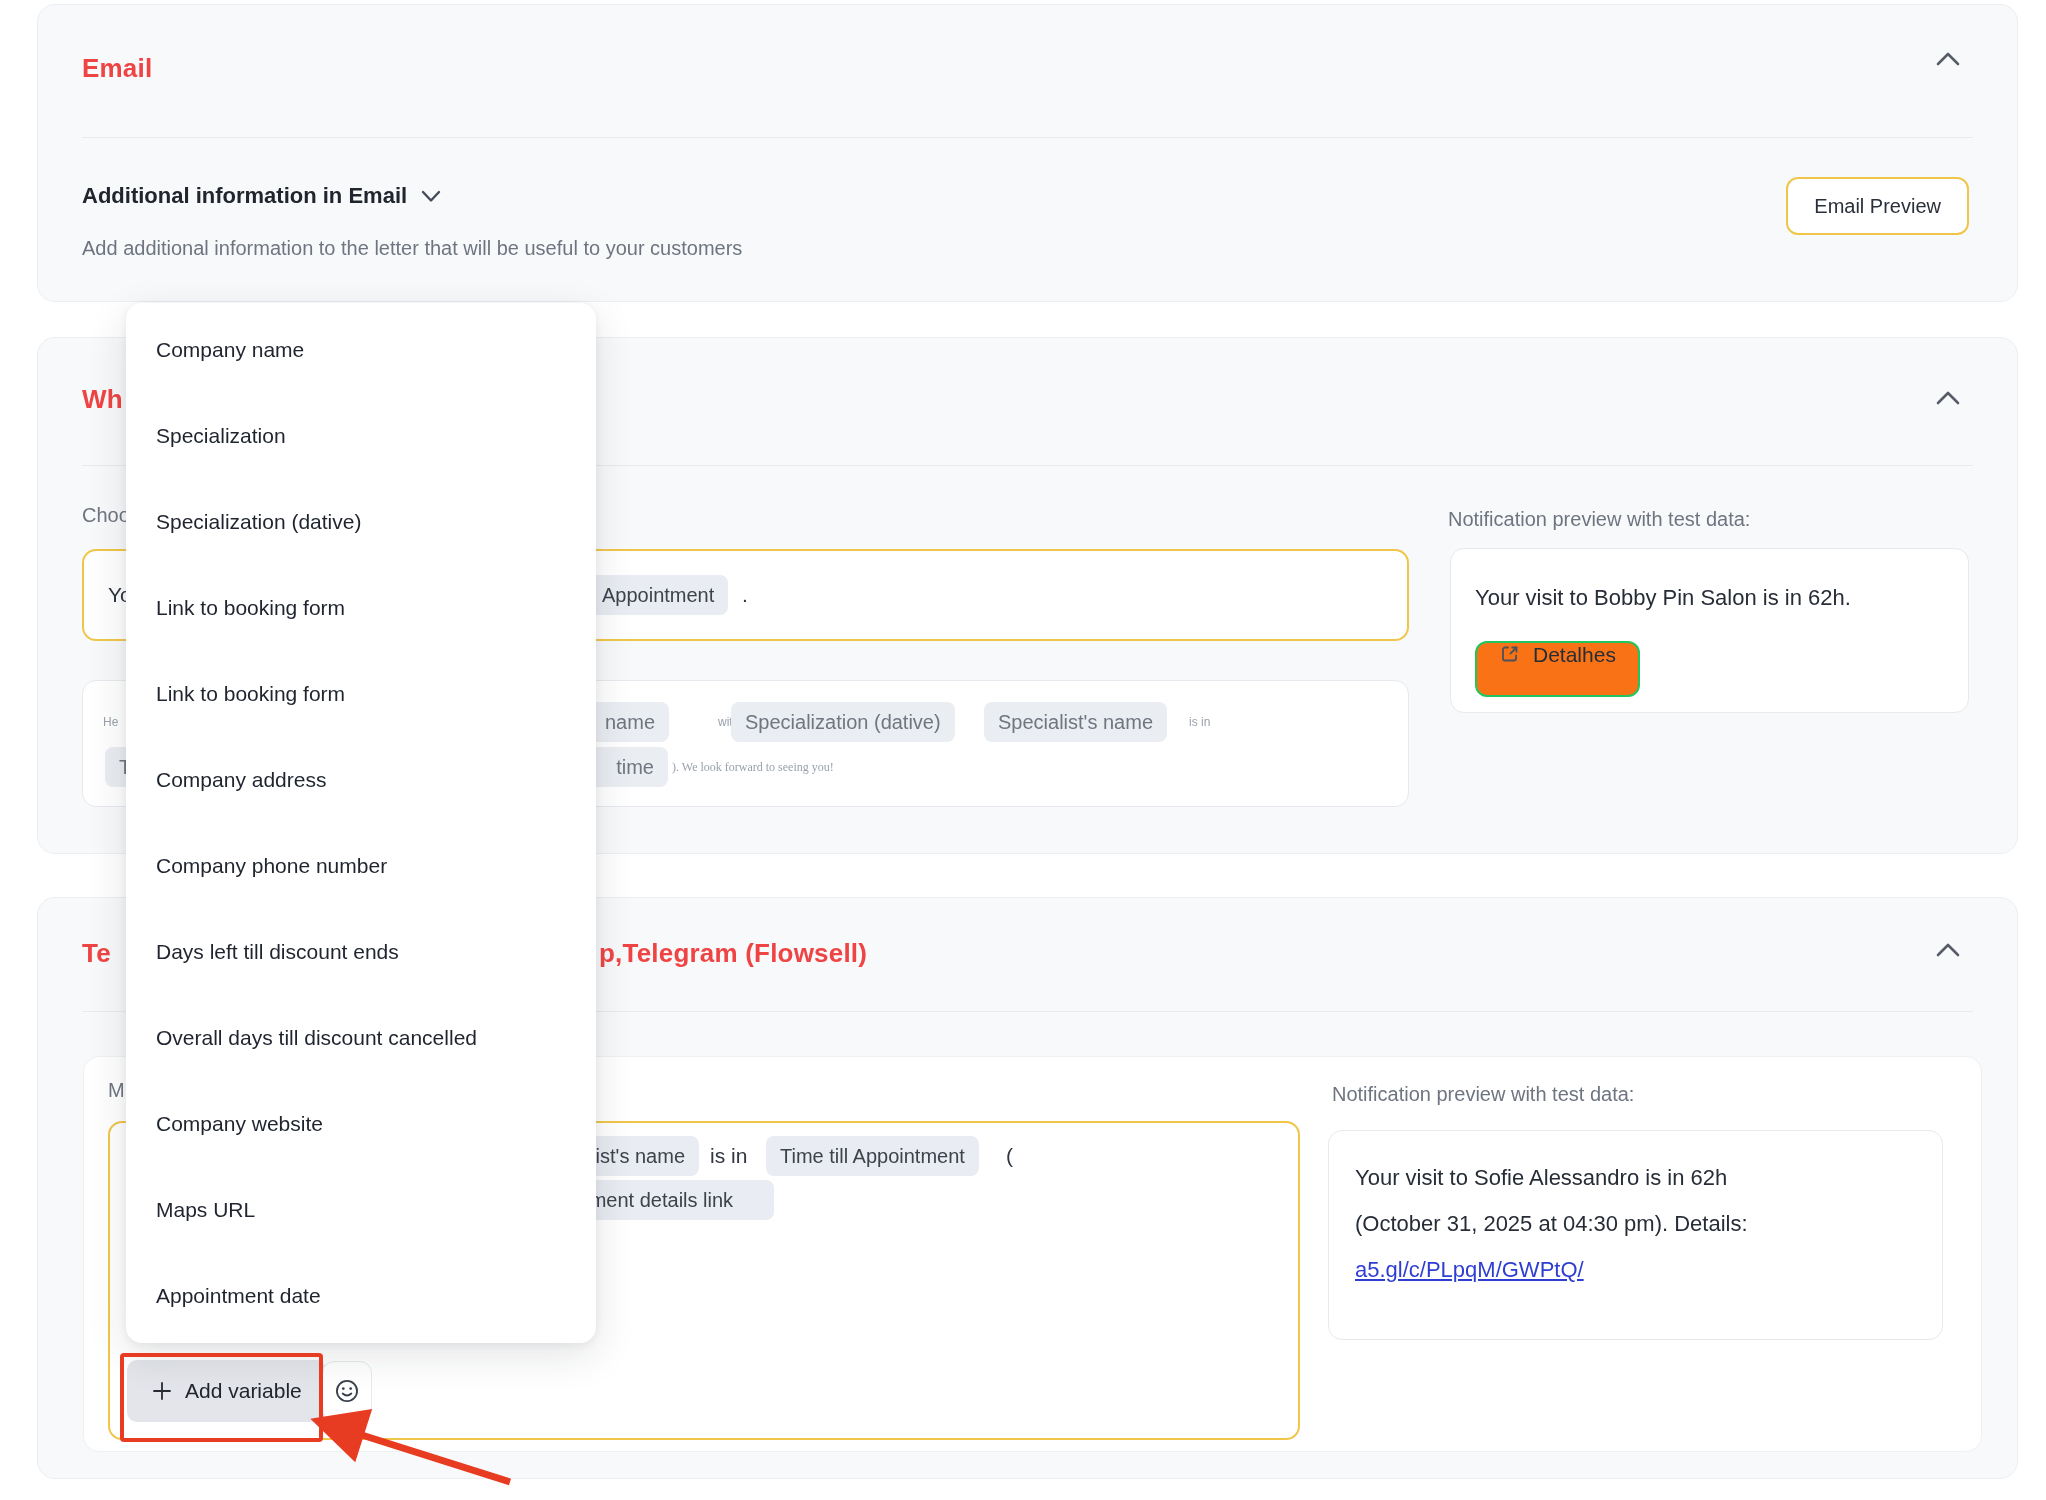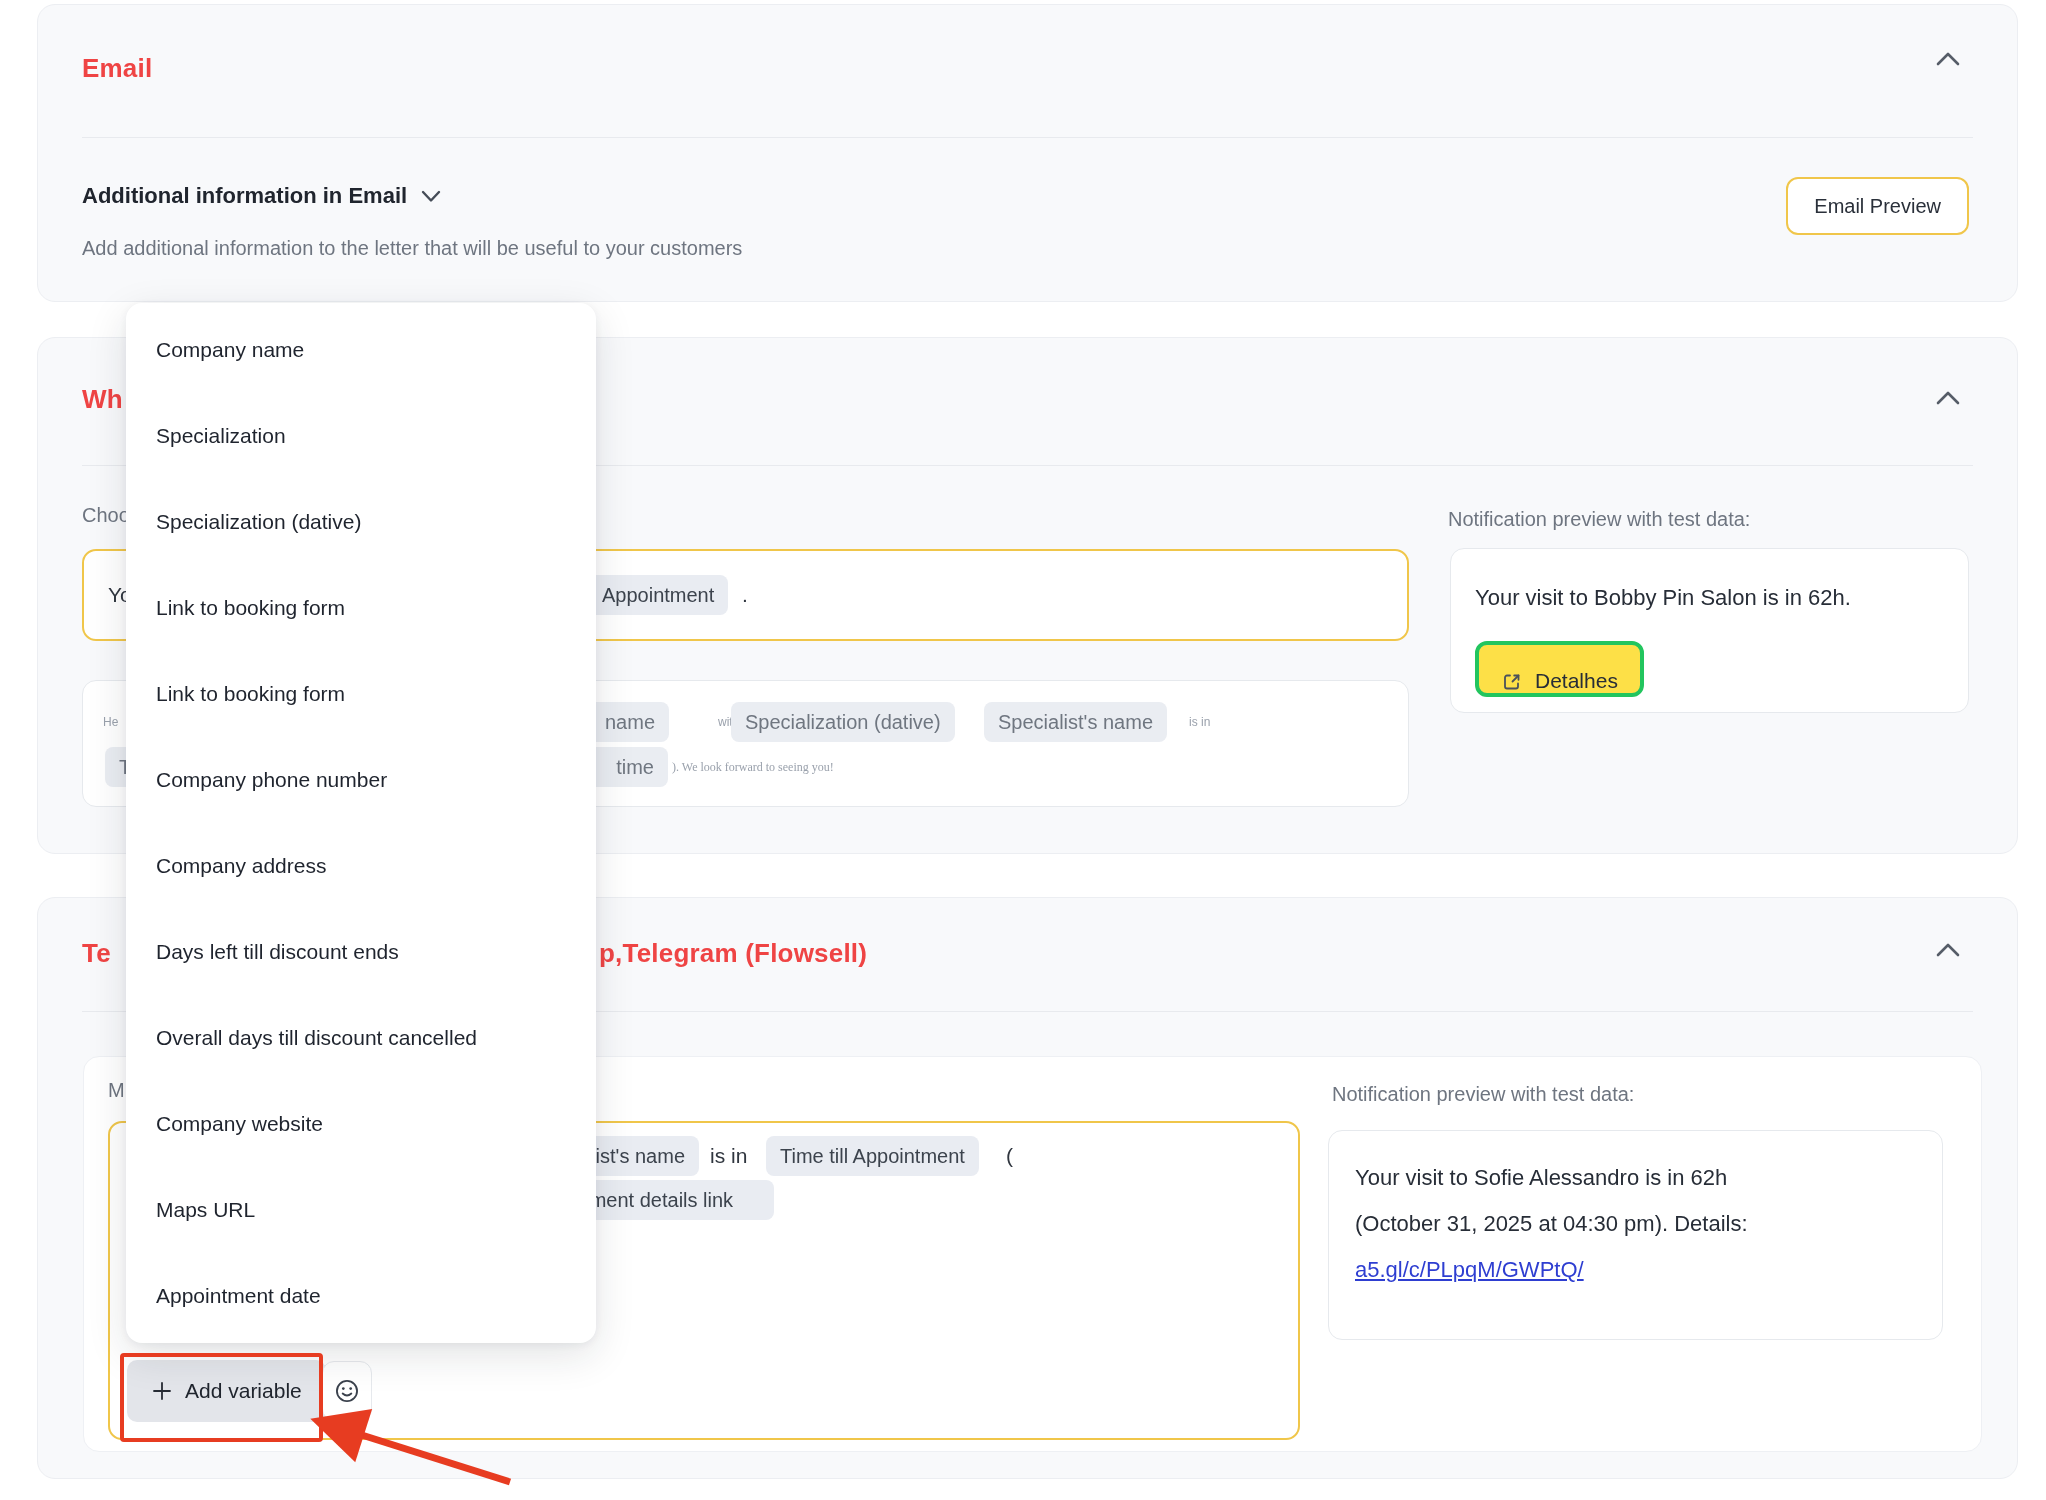--- a/index.html
+++ b/index.html
@@ -19,22 +19,22 @@
   .white-box{position:absolute;background:#fff;border:1px solid #e6e9ed;border-radius:14px;box-sizing:border-box;}
   .chip{position:absolute;height:40px;border-radius:8px;background:#e9ecf2;display:flex;
     align-items:center;font-size:20px;color:#3c434d;padding:0 14px;box-sizing:border-box;white-space:nowrap;overflow:hidden;}
   .chip.gray{background:#eaedf2;color:#6f7680;}
   .chip.right{justify-content:flex-end;}
   .inline-txt{position:absolute;font-size:21px;line-height:40px;white-space:nowrap;}
   .helper-txt{color:#9aa1ac;font-size:12px;}
   .dark-txt{color:#30363f;}
   .preview-card{position:absolute;background:#fff;border:1px solid #e6e9ed;border-radius:14px;box-sizing:border-box;}
   .preview-msg{font-size:22px;color:#272d37;line-height:46px;}
-  .detalhes-btn{position:absolute;height:56px;padding:0 22px;border:4px solid #22c55e;border-radius:12px;
-    background:#fde047;display:flex;align-items:flex-end;gap:12px;font-size:21px;color:#272d37;box-sizing:border-box;cursor:pointer;}
+  .detalhes-btn{position:absolute;height:56px;padding:0 22px;border:2px solid #22c55e;border-radius:12px;
+    background:#f97316;display:flex;align-items:flex-start;gap:12px;font-size:21px;color:#272d37;box-sizing:border-box;cursor:pointer;}
   .dropdown{position:absolute;left:126px;top:303px;width:470px;background:#fff;border-radius:16px;
     box-shadow:0 12px 40px rgba(25,31,45,.12), 0 2px 8px rgba(25,31,45,.06);z-index:50;padding:4px 0;box-sizing:border-box;}
   .dropdown .item{height:86px;display:flex;align-items:center;padding-left:30px;font-size:21px;
     color:#1f242e;cursor:pointer;white-space:nowrap;}
   .add-var{position:absolute;left:17px;top:237px;height:62px;padding:0 24px;background:#e3e5ea;
     border-radius:10px;display:flex;align-items:center;gap:12px;font-size:21px;color:#20252e;cursor:pointer;box-sizing:border-box;}
   .emoji-btn{position:absolute;left:212px;top:238px;width:50px;height:60px;background:#fff;
     border:1px solid #e6e9ed;border-radius:12px;display:flex;align-items:center;justify-content:center;cursor:pointer;box-sizing:border-box;}
   .red-rect{position:absolute;left:10px;top:230px;width:195px;height:81px;border:4px solid #e73c21;
     border-radius:4px;z-index:100;pointer-events:none;}
@@ -161,22 +161,22 @@
     </div>
   </div>
 </section>
 
 <div class="dropdown">
     <div class="item">Company name</div>
     <div class="item">Specialization</div>
     <div class="item">Specialization (dative)</div>
     <div class="item">Link to booking form</div>
     <div class="item">Link to booking form</div>
+    <div class="item">Company address</div>
     <div class="item">Company phone number</div>
-    <div class="item">Company address</div>
     <div class="item">Days left till discount ends</div>
     <div class="item">Overall days till discount cancelled</div>
     <div class="item">Company website</div>
     <div class="item">Maps URL</div>
     <div class="item">Appointment date</div>
   </div>
 
 <div class="abs" style="left:295px;top:1402px;z-index:100;pointer-events:none;">
   <svg width="230" height="95" viewBox="0 0 230 95">
     <defs>

